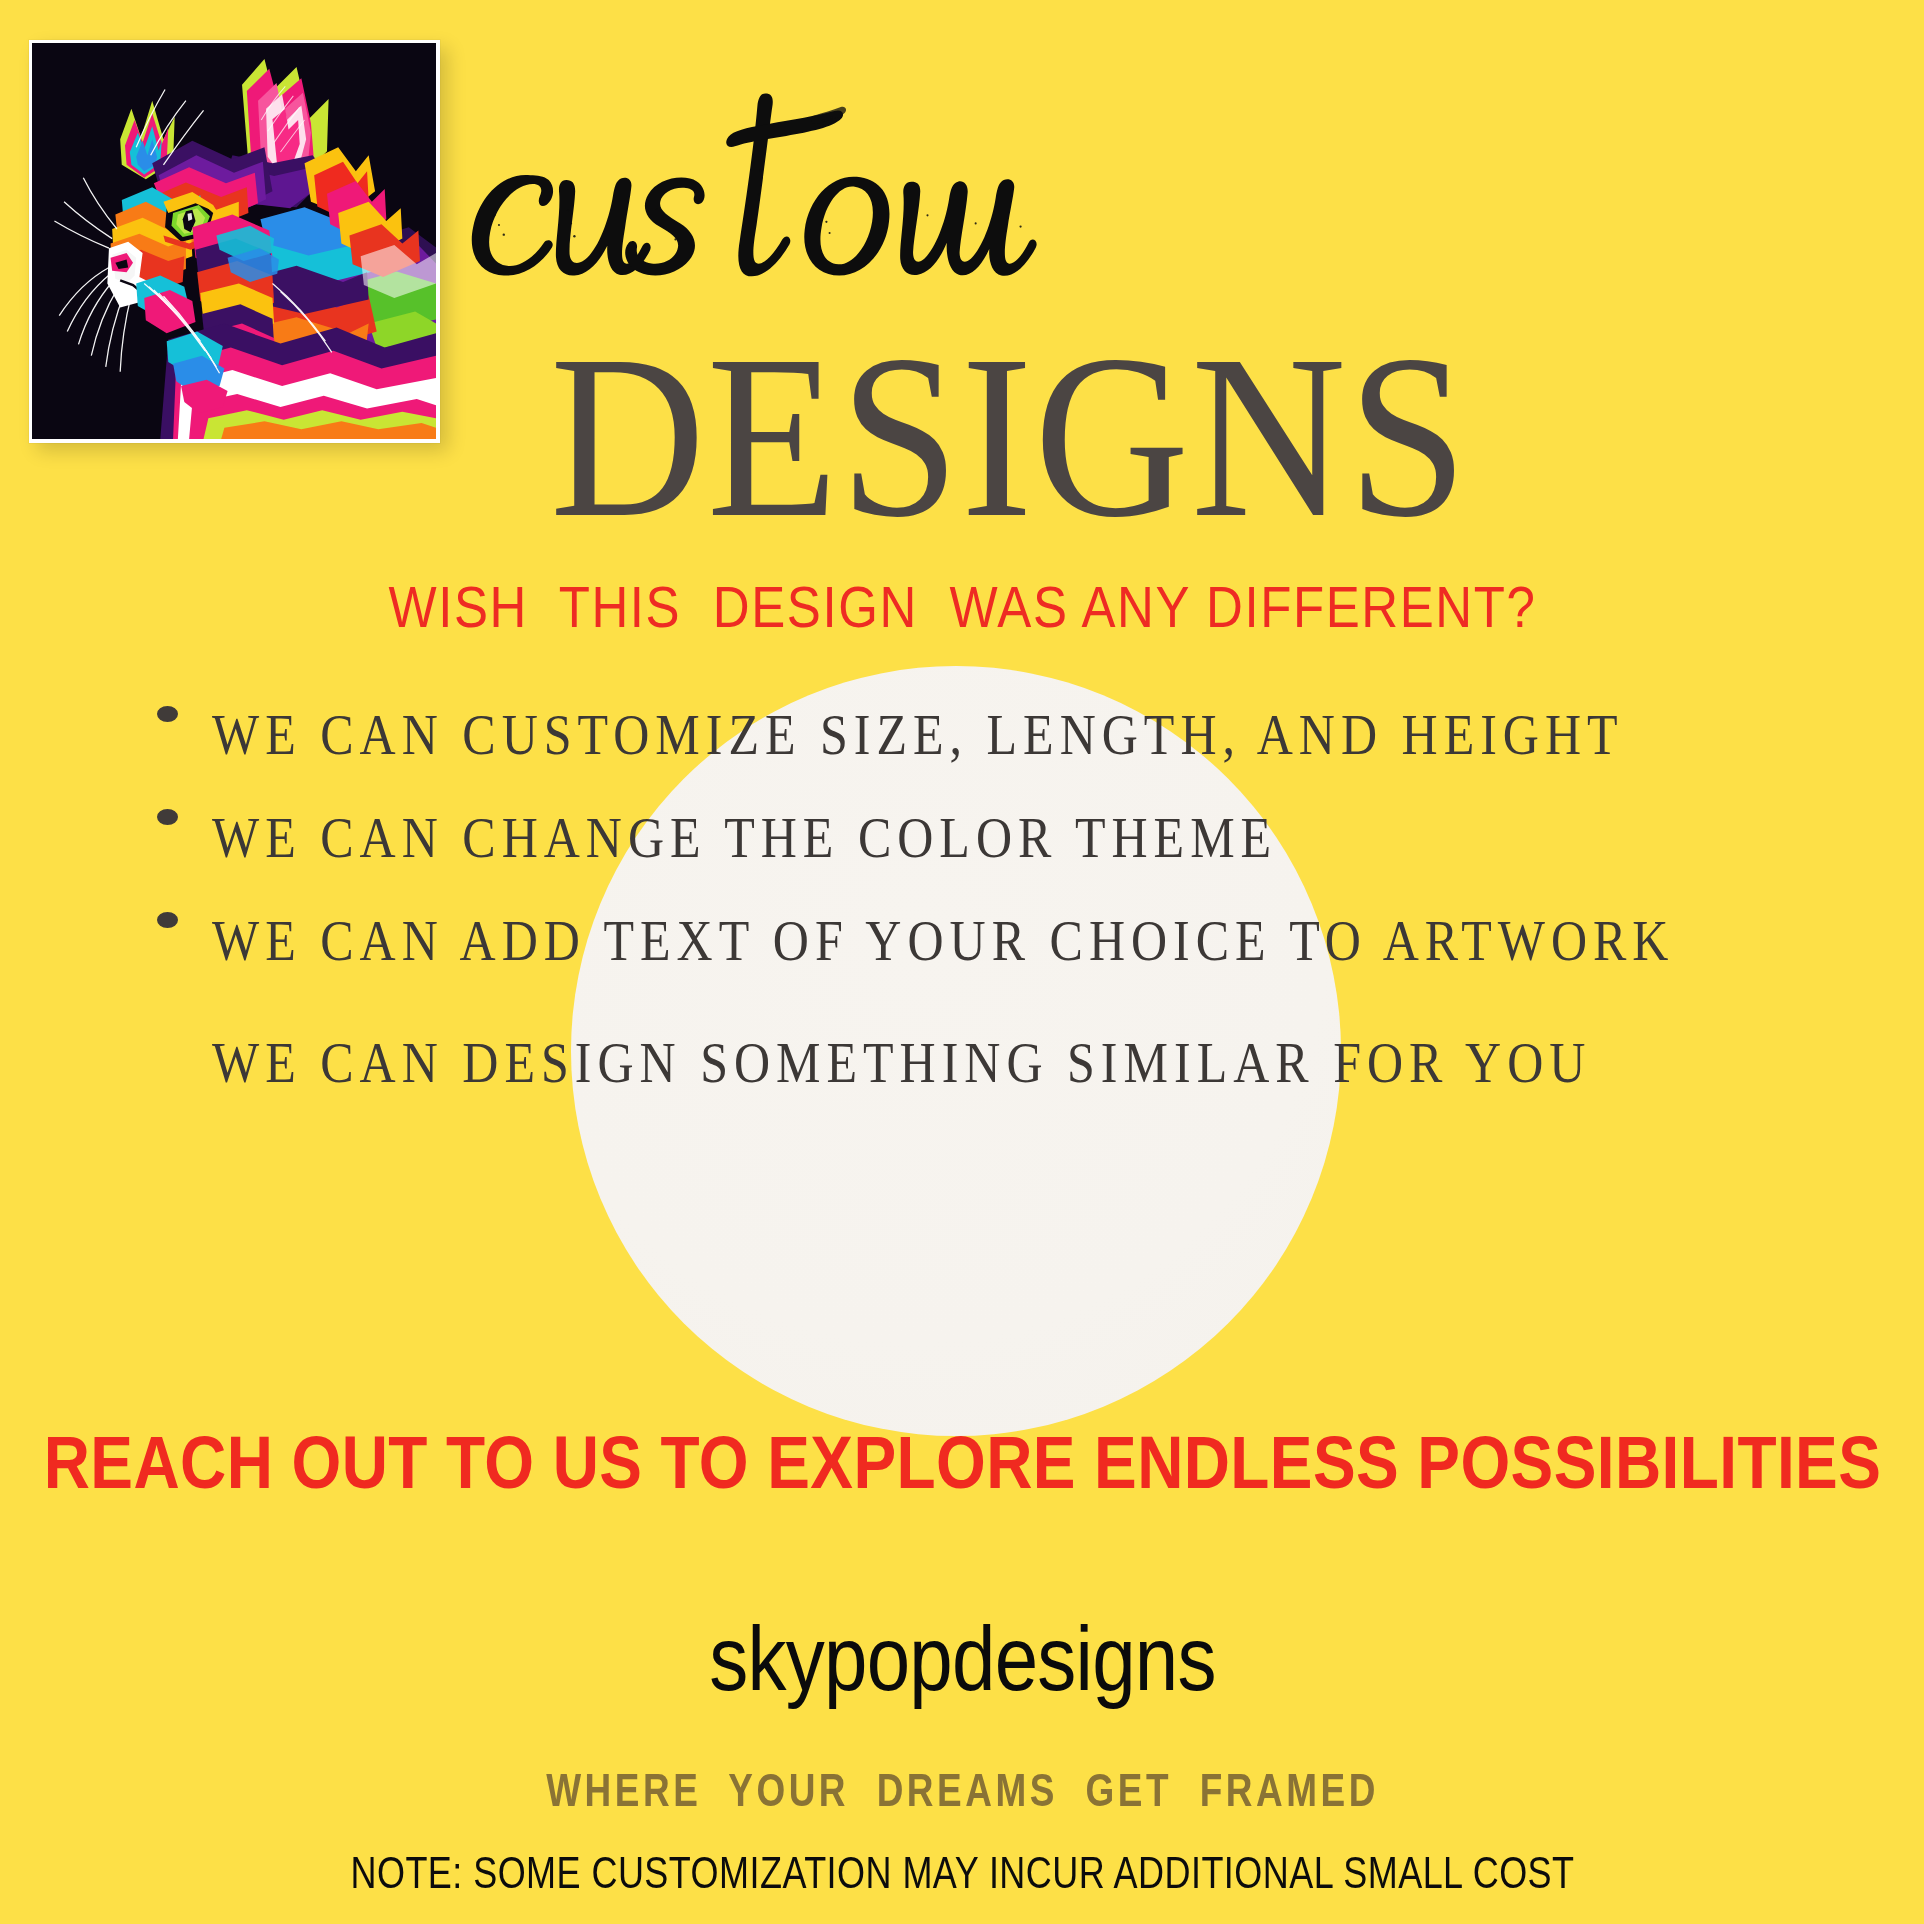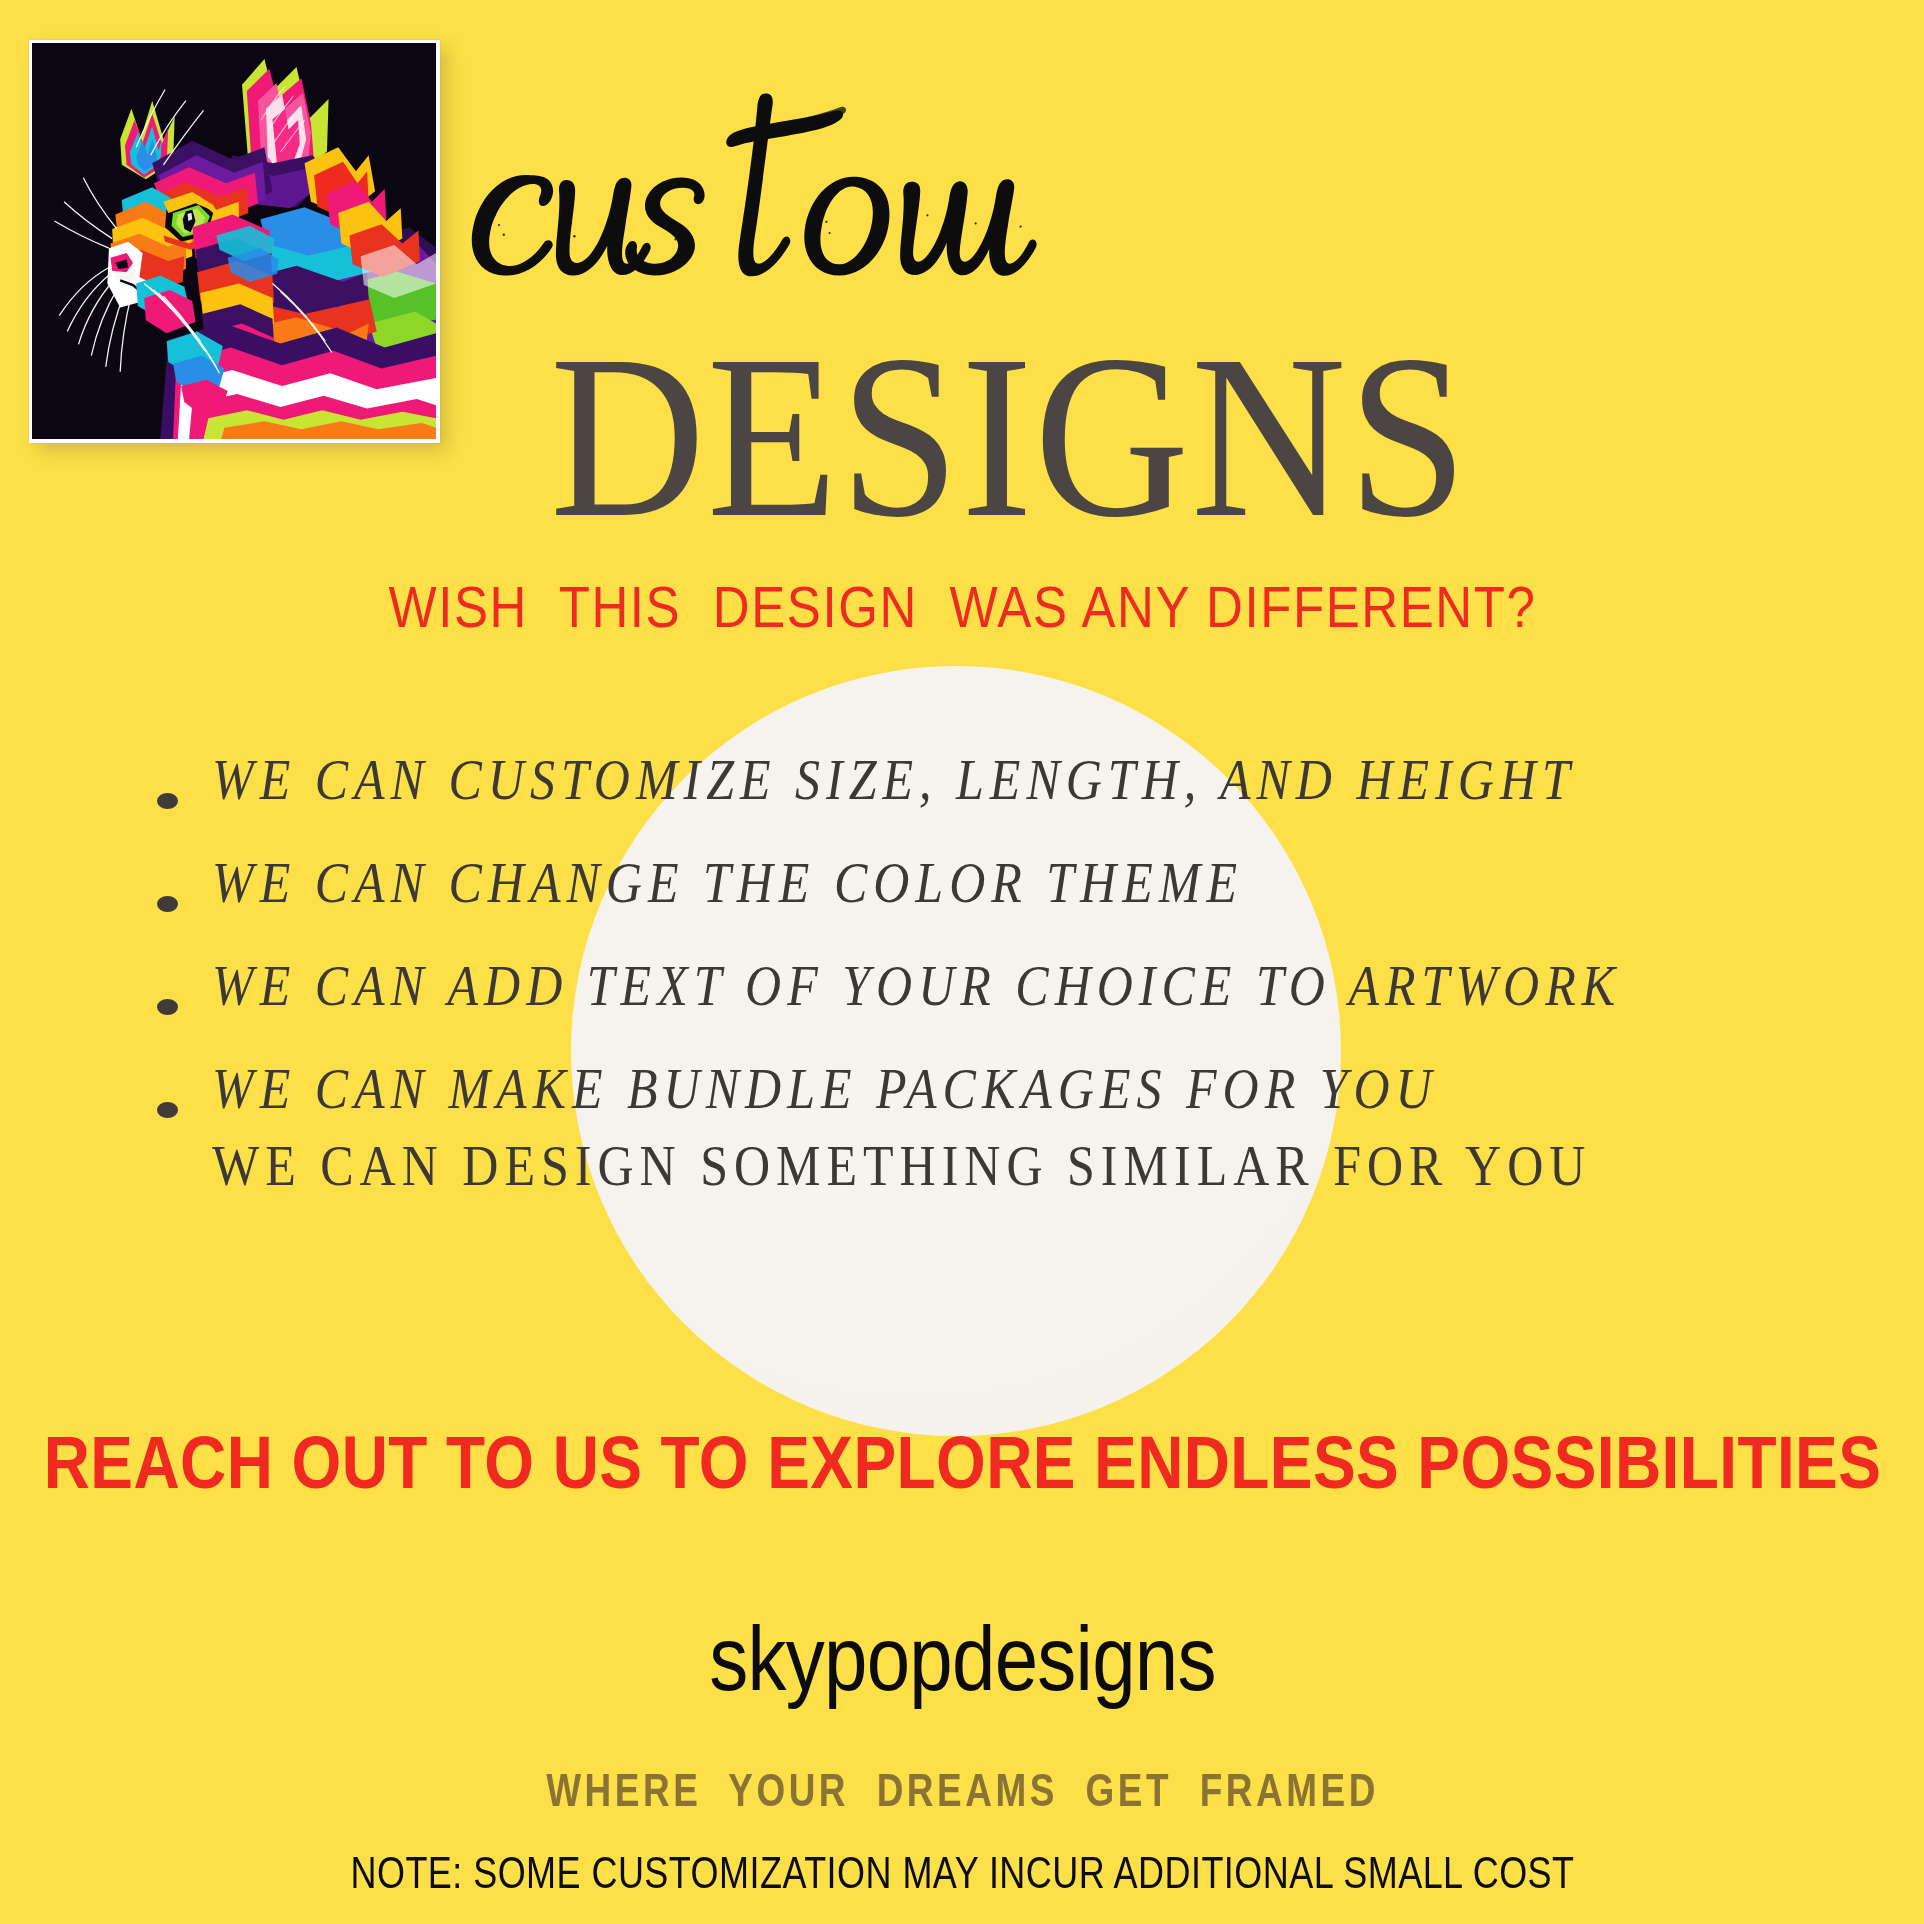--- a/index.html
+++ b/index.html
@@ -100,23 +100,22 @@
   
   #bullet-list {
     position: absolute;
     left: 157px;
     top: 706px;
     width: 1700px;
     z-index: 3;
   }
   .bullet-row {
     display: flex;
-    align-items: flex-end;
+    align-items: flex-start;
     height: 103px;
-    font-style: italic;
   }
   .bullet-dot {
     width: 21px;
     height: 16px;
     border-radius: 50%;
     background: #403b39;
     flex: 0 0 auto;
     margin-right: 34px;
   }
   .bullet-text {
@@ -404,24 +403,20 @@
       <span class="bullet-dot"></span>
       <span class="bullet-text">WE CAN CHANGE THE COLOR THEME</span>
     </div>
 
     <div class="bullet-row">
       <span class="bullet-dot"></span>
       <span class="bullet-text">WE CAN ADD TEXT OF YOUR CHOICE TO ARTWORK</span>
     </div>
 
 
-    <div class="bullet-row">
-      <span class="bullet-dot"></span>
-      <span class="bullet-text">WE CAN MAKE BUNDLE PACKAGES FOR YOU</span>
-    </div>
 
 
     <div id="continuation-row">
       <span class="bullet-text" style="margin-left:55px;">WE CAN DESIGN SOMETHING SIMILAR FOR YOU</span>
     </div>
   </div>
 
   <div id="cta-line">REACH OUT TO US TO EXPLORE ENDLESS POSSIBILITIES</div>
 
   <div id="brand-name">skypopdesigns</div>

